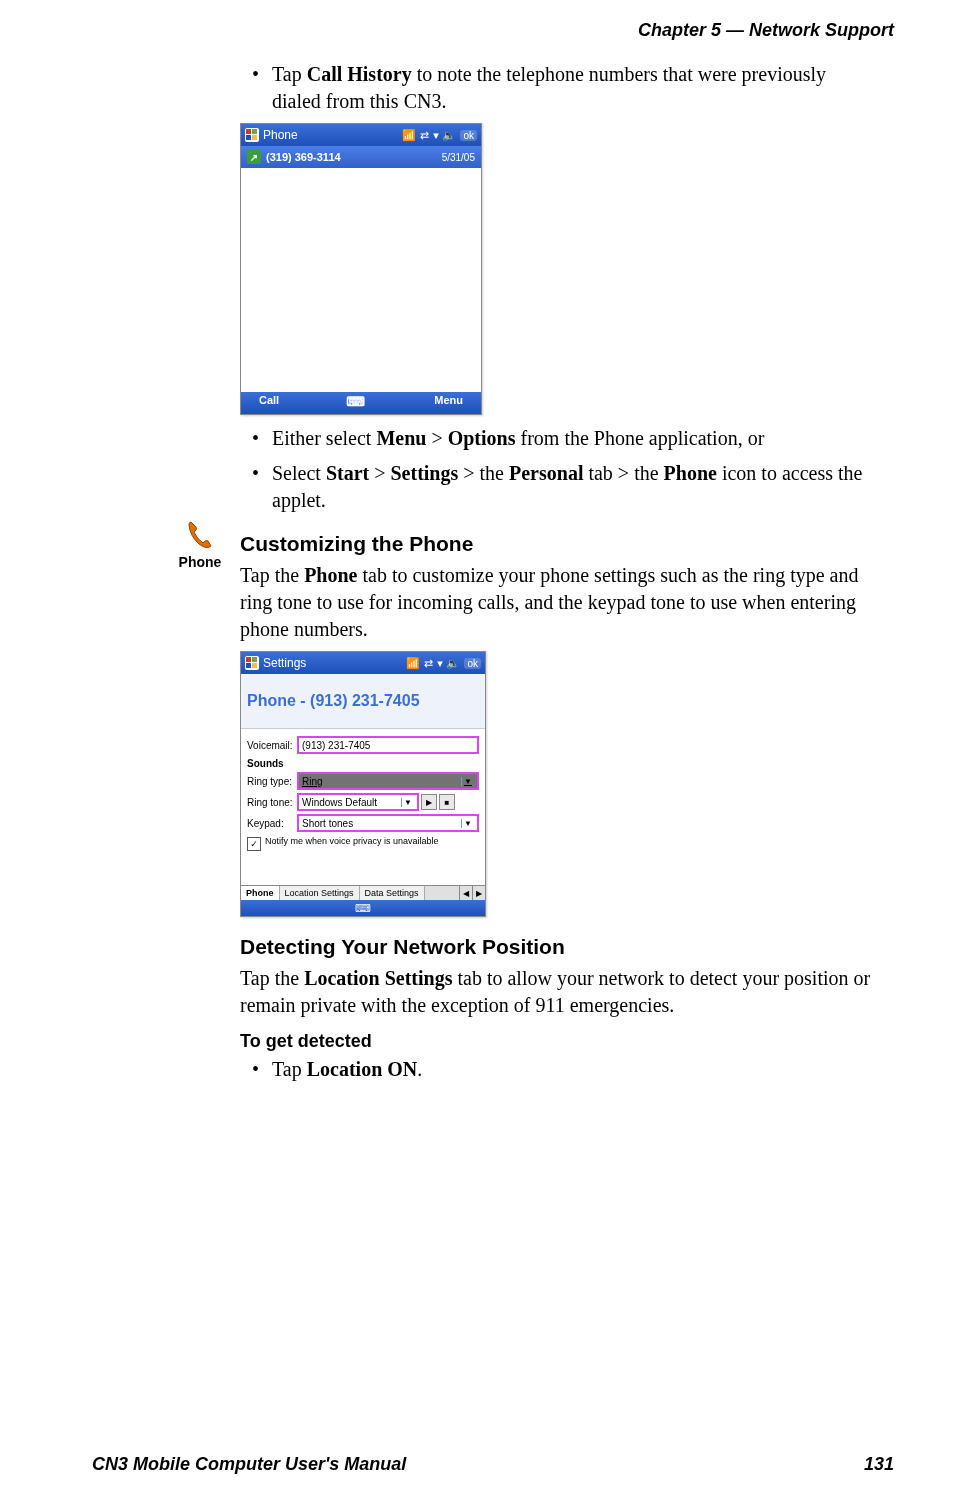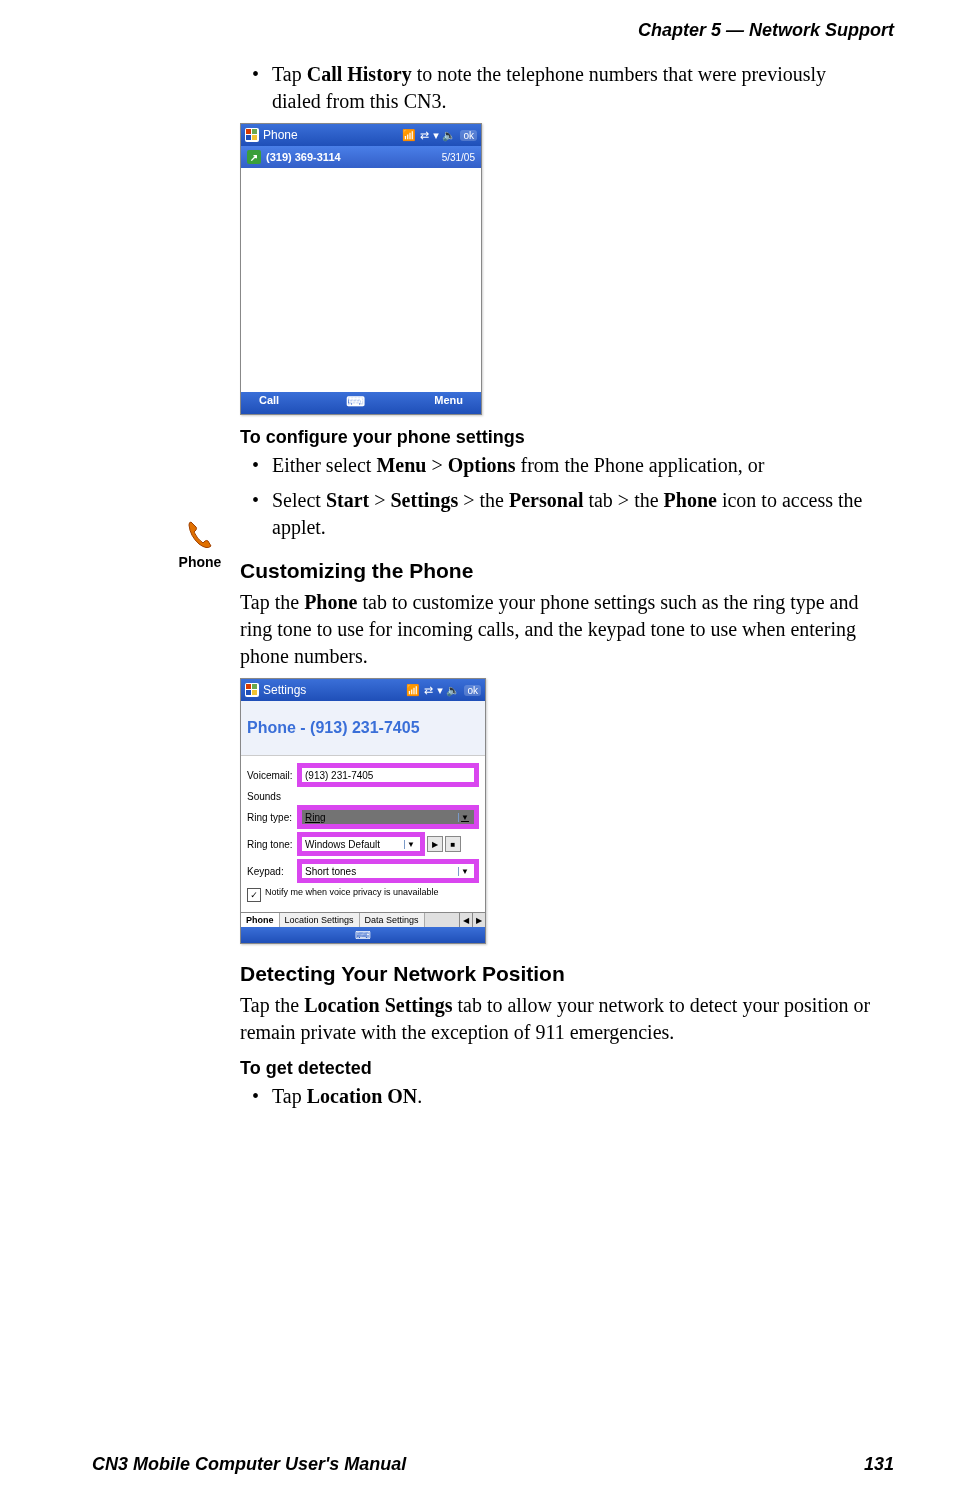--- a/index.html
+++ b/index.html
@@ -125,27 +125,27 @@
     color: #3a6fd8;
     font-weight: bold;
     font-size: 16px;
     padding: 18px 6px;
     border-bottom: 1px solid #ccc;
     background: #eef2fa;
   }
   .formbody { padding: 4px 6px 2px 6px; font-size: 10px; background:#fff; min-height:150px;}
   .frow { display: flex; align-items: center; margin: 3px 0; }
   .flabel { width: 50px; font-size: 10px; }
-  .finput { flex: 1; border: 5px solid #d946ef; height: 14px; font-size: 10px; padding: 0 3px; display:flex; align-items:center; background:#fff;}
+  .finput { flex: 1; border: 2px solid #d946ef; height: 14px; font-size: 10px; padding: 0 3px; display:flex; align-items:center; background:#fff;}
   .fsel { background: #737373; text-decoration: underline; }
   .arrow { width: 12px; border-left: 1px solid #7a9ac8; text-align: center; font-size: 8px; margin-left:auto;}
   .btnsm { width: 14px; height: 14px; border: 1px solid #888; margin-left: 2px; display:inline-flex;align-items:center;justify-content:center;font-size:8px; background:#e8e8e8;}
   .cbox { width: 12px; height: 12px; border: 1px solid #555; margin-right: 4px; display:inline-flex;align-items:center;justify-content:center;font-size:9px;}
   .notifytxt { font-size: 9px; line-height: 1.1; }
-  .sectlbl { font-weight: normal; font-size: 10px; margin: 4px 0 2px 0;}
+  .sectlbl { font-weight: bold; font-size: 10px; margin: 4px 0 2px 0;}
   .tabstrip { display: flex; border-top: 1px solid #888; background:#e0e0e0; font-size:9px; align-items:stretch;}
   .tabstrip .tab { padding: 2px 5px; border-right: 1px solid #aaa; background:#f0f0f0;}
   .tabstrip .tab.on { background: #fff; font-weight: bold;}
   .tabstrip .scroll { margin-left: auto; display:flex; }
   .tabstrip .sbtn { width: 12px; border-left: 1px solid #888; display:flex;align-items:center;justify-content:center; font-size:8px;}
   .sipbar { background: linear-gradient(#3a6fd8, #1f4fb8); height: 16px; display:flex;align-items:center;justify-content:center;color:#fff;font-size:11px;}
 
   .footer {
     position: absolute;
     bottom: 28px;
@@ -198,21 +198,20 @@
         <span class="date">5/31/05</span>
       </div>
       <div class="body1"></div>
       <div class="bottombar">
         <span>Call</span>
         <span class="mid">⌨</span>
         <span>Menu</span>
       </div>
     </div>
 
-    <div class="h4">To configure your phone settings</div>
   </div>
 
   <div class="side-icon" style="top:518px">
     <svg width="34" height="34">
       <path d="M8 4 Q6 4 6 7 Q7 18 16 26 Q24 32 28 28 L25 23 Q24 22 22 23 L20 25 Q14 21 11 14 L13 12 Q14 10 13 9 Z" fill="#e07000" stroke="#a04000" stroke-width="1"></path>
     </svg>
     <div>Phone</div>
   </div>
 
   <div class="content">

